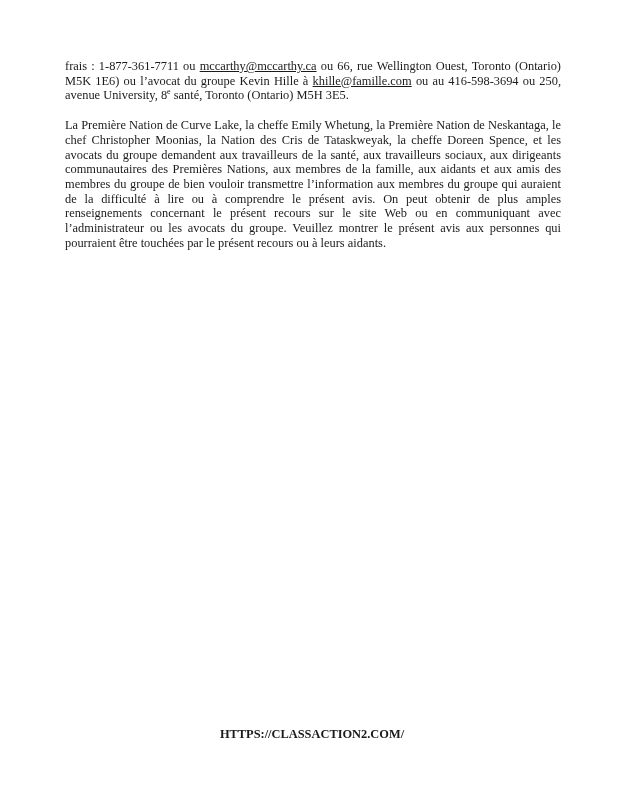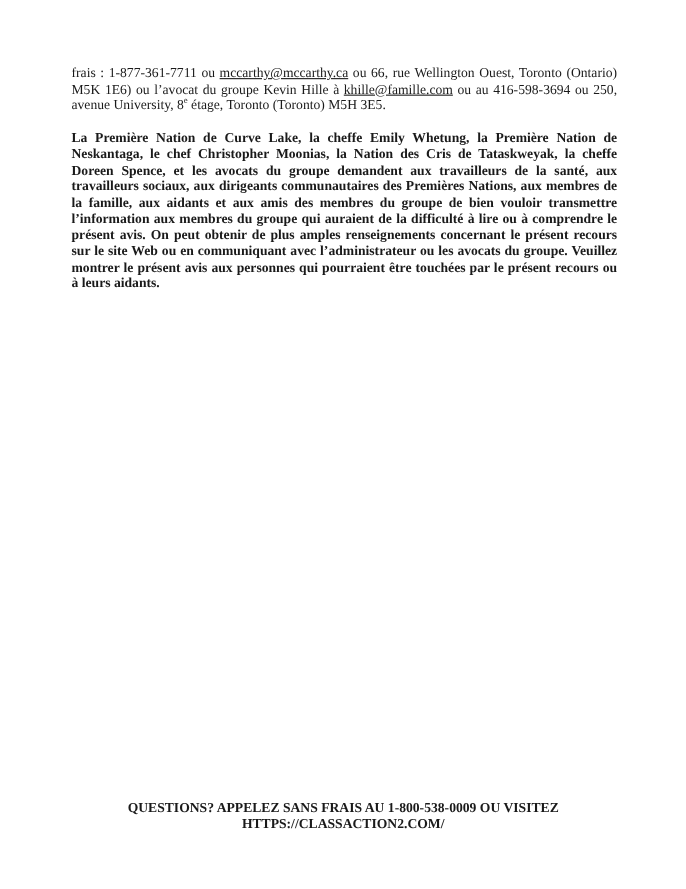--- a/index.html
+++ b/index.html
@@ -22,21 +22,21 @@
     top: 59px;
     width: 496px;
   }
   .para {
     margin: 0;
     font-size: 12.4px;
     line-height: 14.7px;
     text-align: justify;
   }
   .para.bold {
-    font-weight: bold;
+    font-weight: normal;
     margin-top: 15px;
   }
   a.email-link {
     color: inherit;
     text-decoration: underline;
     cursor: pointer;
   }
   sup.ordinal {
     font-size: 8px;
     line-height: 0;
@@ -56,24 +56,23 @@
     font-variant: small-caps;
   }
 </style>
 </head>
 <body>
 
 <div class="page">
 
   <div class="content">
 
-    <p class="para"><span>frais : 1-877-361-7711 ou </span><a class="email-link">mccarthy@mccarthy.ca</a><span> ou 66, rue Wellington Ouest, Toronto (Ontario) M5K 1E6) ou l’avocat du groupe Kevin Hille à </span><a class="email-link">khille@famille.com</a><span> ou au 416-598-3694 ou 250, avenue University, 8</span><sup class="ordinal">e</sup><span> étage, Toronto (Toronto) M5H 3E5.</span></p>
+    <p class="para"><span>frais : 1-877-361-7711 ou </span><a class="email-link">mccarthy@mccarthy.ca</a><span> ou 66, rue Wellington Ouest, Toronto (Ontario) M5K 1E6) ou l’avocat du groupe Kevin Hille à </span><a class="email-link">khille@famille.com</a><span> ou au 416-598-3694 ou 250, avenue University, 8</span><sup class="ordinal">e</sup><span> santé, Toronto (Ontario) M5H 3E5.</span></p>
 
     <p class="para bold">La Première Nation de Curve Lake, la cheffe Emily Whetung, la Première Nation de Neskantaga, le chef Christopher Moonias, la Nation des Cris de Tataskweyak, la cheffe Doreen Spence, et les avocats du groupe demandent aux travailleurs de la santé, aux travailleurs sociaux, aux dirigeants communautaires des Premières Nations, aux membres de la famille, aux aidants et aux amis des membres du groupe de bien vouloir transmettre l’information aux membres du groupe qui auraient de la difficulté à lire ou à comprendre le présent avis. On peut obtenir de plus amples renseignements concernant le présent recours sur le site Web ou en communiquant avec l’administrateur ou les avocats du groupe. Veuillez montrer le présent avis aux personnes qui pourraient être touchées par le présent recours ou à leurs aidants.</p>
 
   </div>
 
   <div class="footer">
-    <div>QUESTIONS? APPELEZ SANS FRAIS AU 1-800-538-0009 OU VISITEZ</div>
     <div>HTTPS://CLASSACTION2.COM/</div>
   </div>
 
 </div>
 
 </body></html>

